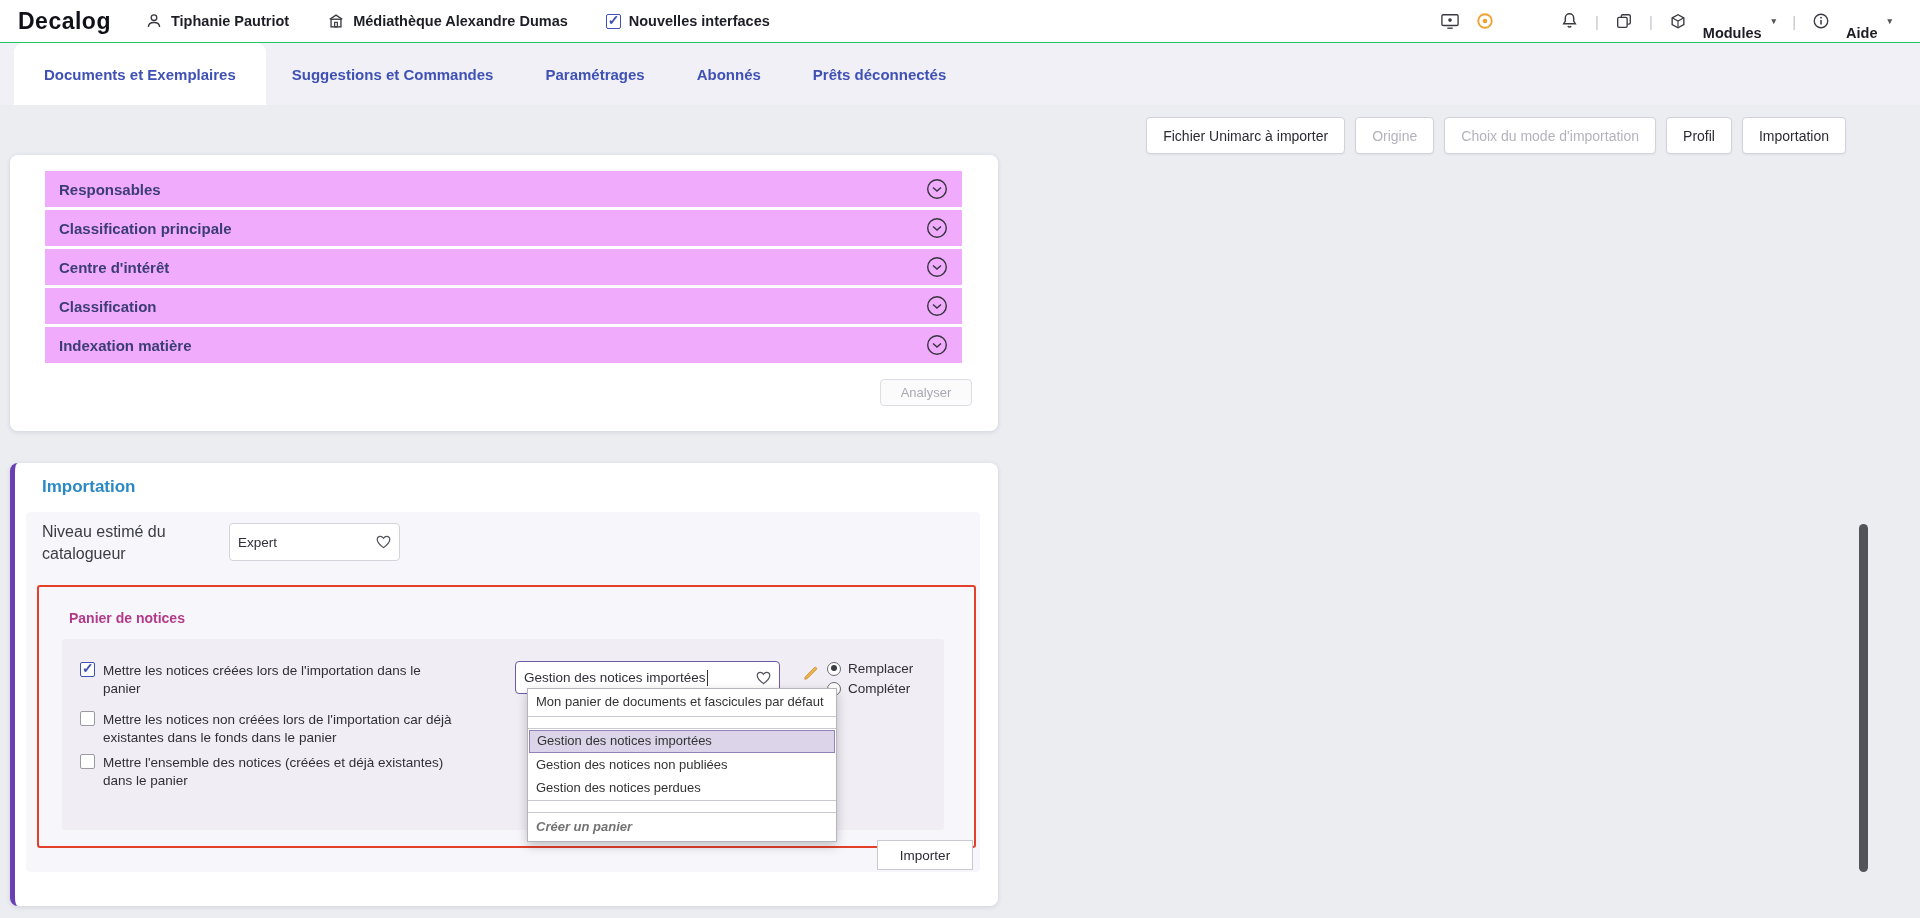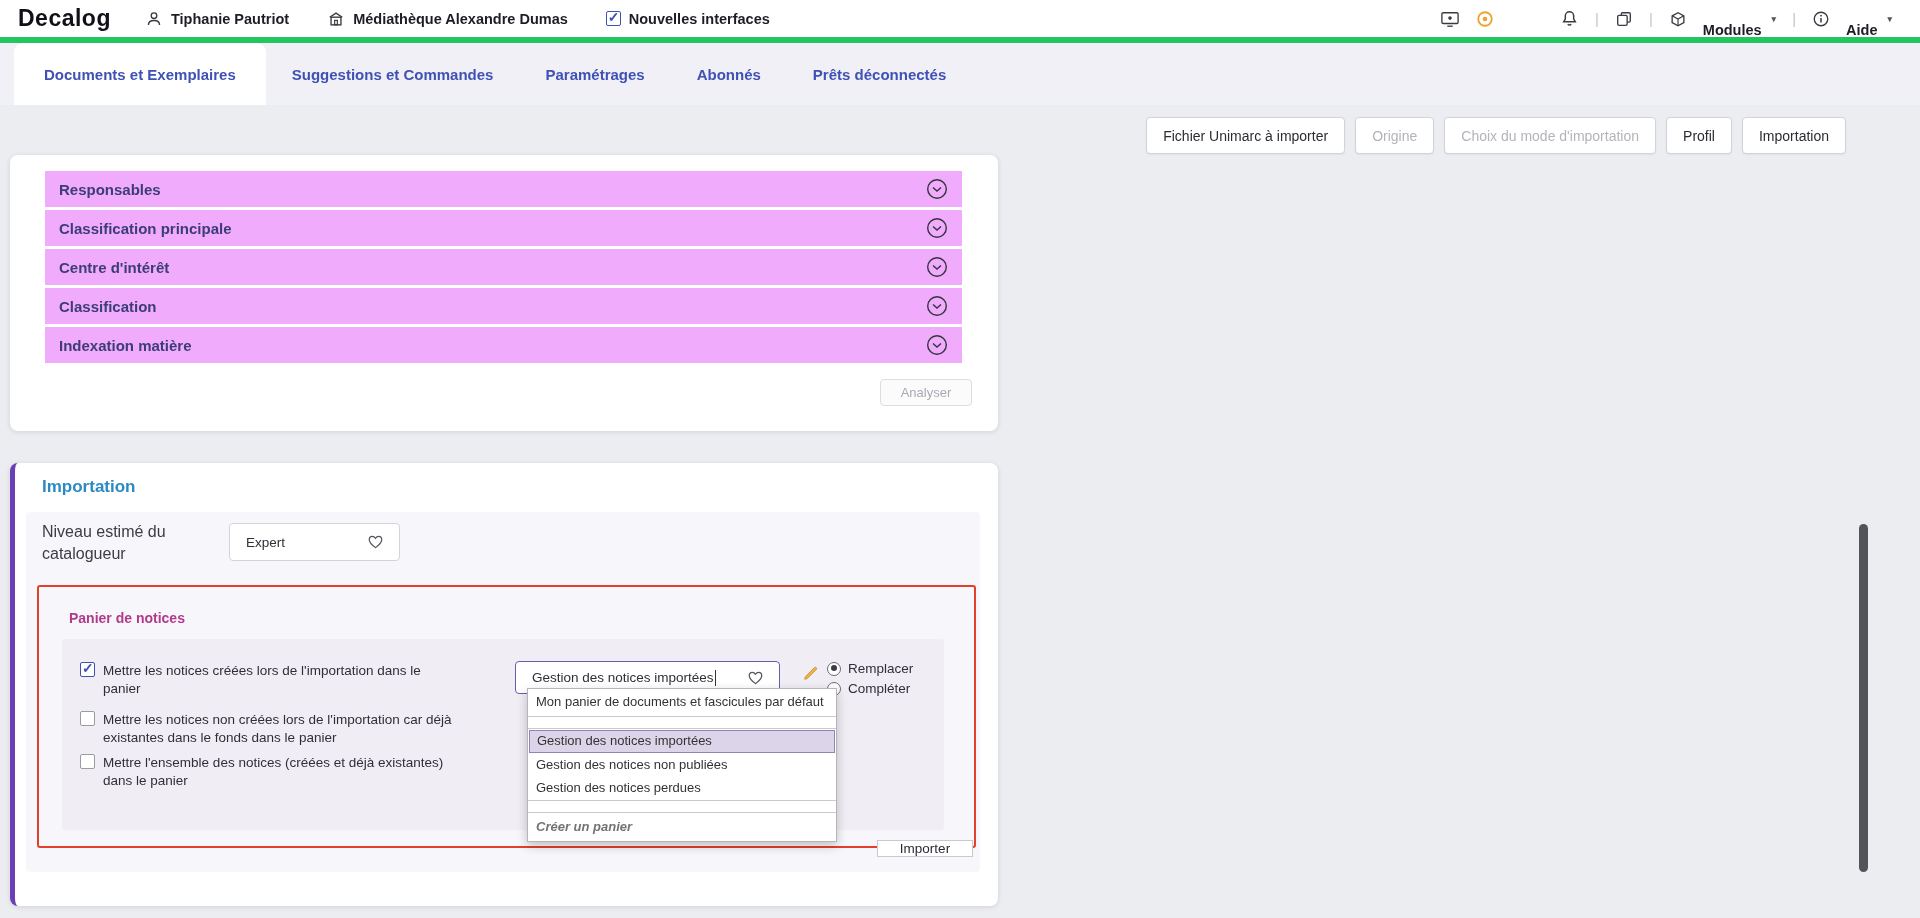--- a/index.html
+++ b/index.html
@@ -1,21 +1,21 @@
 <!DOCTYPE html>
 <html><head>
 <meta charset="utf-8">
 <style>
   * { margin:0; padding:0; box-sizing:border-box; }
   html,body { width:1920px; height:918px; overflow:hidden; }
   body { background:#ebedf1; font-family:"Liberation Sans", sans-serif; color:#222; position:relative; }
 
   
   .topbar { position:absolute; left:0; top:0; width:1920px; height:43px; background:#ffffff;
-            border-bottom:6px solid #22c55e; display:flex; align-items:center; padding:0 28px 0 18px; }
+            border-bottom:1px solid #22c55e; display:flex; align-items:center; padding:0 28px 0 18px; }
   .logo { font-size:23px; font-weight:800; letter-spacing:.5px; color:#101018; margin-right:34px; }
   .chip { display:flex; align-items:center; gap:8px; margin-right:38px; font-size:14.5px; font-weight:bold; color:#1d1d26; white-space:nowrap; cursor:pointer; }
   .topbar-right { margin-left:auto; display:flex; align-items:center; gap:16px; }
   .pipe { color:#c4c4cc; font-size:15px; }
   .tb-label { font-size:14.5px; font-weight:bold; color:#1d1d26;margin-top:23px; }
   .caret { font-size:9px; color:#555; margin-left:2px; }
   .icon { display:inline-flex; align-items:center; justify-content:center; }
   .gap-lg { width:34px; }
 
   
@@ -47,21 +47,21 @@
   .acc-row span.lbl { font-size:15px; font-weight:bold; color:#3c3c78; }
   .analyser { position:absolute; right:26px; top:224px; width:92px; height:27px; background:#fbfbfc; border:1px solid #ddddE4;
               border-radius:4px; color:#a9a9b4; font-size:13px; cursor:default; font-family:"Liberation Sans",sans-serif; }
 
   .card-lower { left:10px; top:463px; width:988px; height:443px; border-left:5px solid #6a3fb5; }
   .imp-title { position:absolute; left:27px; top:14px; font-size:17px; font-weight:bold; color:#2b8ac3; }
   .panel-outer { position:absolute; left:11px; top:49px; width:954px; height:360px; background:#f7f6fa; border-radius:4px; }
   .niveau-label { position:absolute; left:27px; top:58px; width:140px; font-size:16px; color:#3c3c44; line-height:1.4; z-index:2; }
 
   .combobox { position:absolute; background:#fff; border:1px solid #d5d2dc; border-radius:4px;
-              display:flex; align-items:center; padding:0 16px; cursor:pointer; z-index:3; }
+              display:flex; align-items:center; padding:0 8px; cursor:pointer; z-index:3; }
   .combobox .val { font-size:13.5px; color:#2f2f38; white-space:nowrap; }
   .combobox .heart { margin-left:auto; }
   .cbx-expert { left:214px; top:60px; width:171px; height:38px; }
   .cbx-panier { left:500px; top:198px; width:265px; height:33px; border:1.6px solid #6b5ca5; }
   .text-cursor { width:1px; height:16px; background:#333; margin-left:1px; }
 
   .redbox { position:absolute; left:22px; top:122px; width:939px; height:263px; border:2px solid #e3402c; border-radius:3px; z-index:1; pointer-events:none; }
   .panier-title { position:absolute; left:54px; top:147px; font-size:14px; font-weight:bold; color:#b13a8b; z-index:2; }
   .panel-inner { position:absolute; left:47px; top:176px; width:882px; height:191px; background:#f1edf4; border-radius:3px; }
 
@@ -79,21 +79,21 @@
   .dd-item { padding:3px 8px; line-height:1.3; cursor:pointer; }
   .dd-item.first { padding:5px 8px; border-bottom:1px solid #c9c9cf; }
   .dd-spacer { height:12px; border-bottom:1px solid #c9c9cf; }
   .dd-item.selected { background:#dcd5e9; border:1px solid #9183b8; margin:1px; padding:2px 7px; }
   .dd-item.last { border-bottom:1px solid #c9c9cf; }
   .dd-item.create { font-weight:bold; font-style:italic; padding:6px 8px; color:#737373; }
 
   .btn-export { position:absolute; left:30px; top:377px; height:32px; padding:0 13px; background:#fff; border:1px solid #c9c9cf;
                 border-radius:4px; display:flex; align-items:center; gap:8px; font-size:13.5px; color:#2b2b33;
                 cursor:pointer; z-index:5; font-family:"Liberation Sans",sans-serif; }
-  .btn-import { position:absolute; left:862px; top:377px; width:96px; height:17px; background:#fff; border:1px solid #c9c9cf;
+  .btn-import { position:absolute; left:862px; top:377px; width:96px; height:30px; background:#fff; border:1px solid #c9c9cf;
                 border-radius:0; font-size:13.5px; color:#2b2b33; cursor:pointer; z-index:5; font-family:"Liberation Sans",sans-serif; }
 
   .scroll-thumb { position:absolute; left:1859px; top:524px; width:9px; height:348px; background:#53535a; border-radius:5px; cursor:pointer; }
 
   svg { display:block; }
 </style>
 </head>
 <body>
 
 <header class="topbar">

